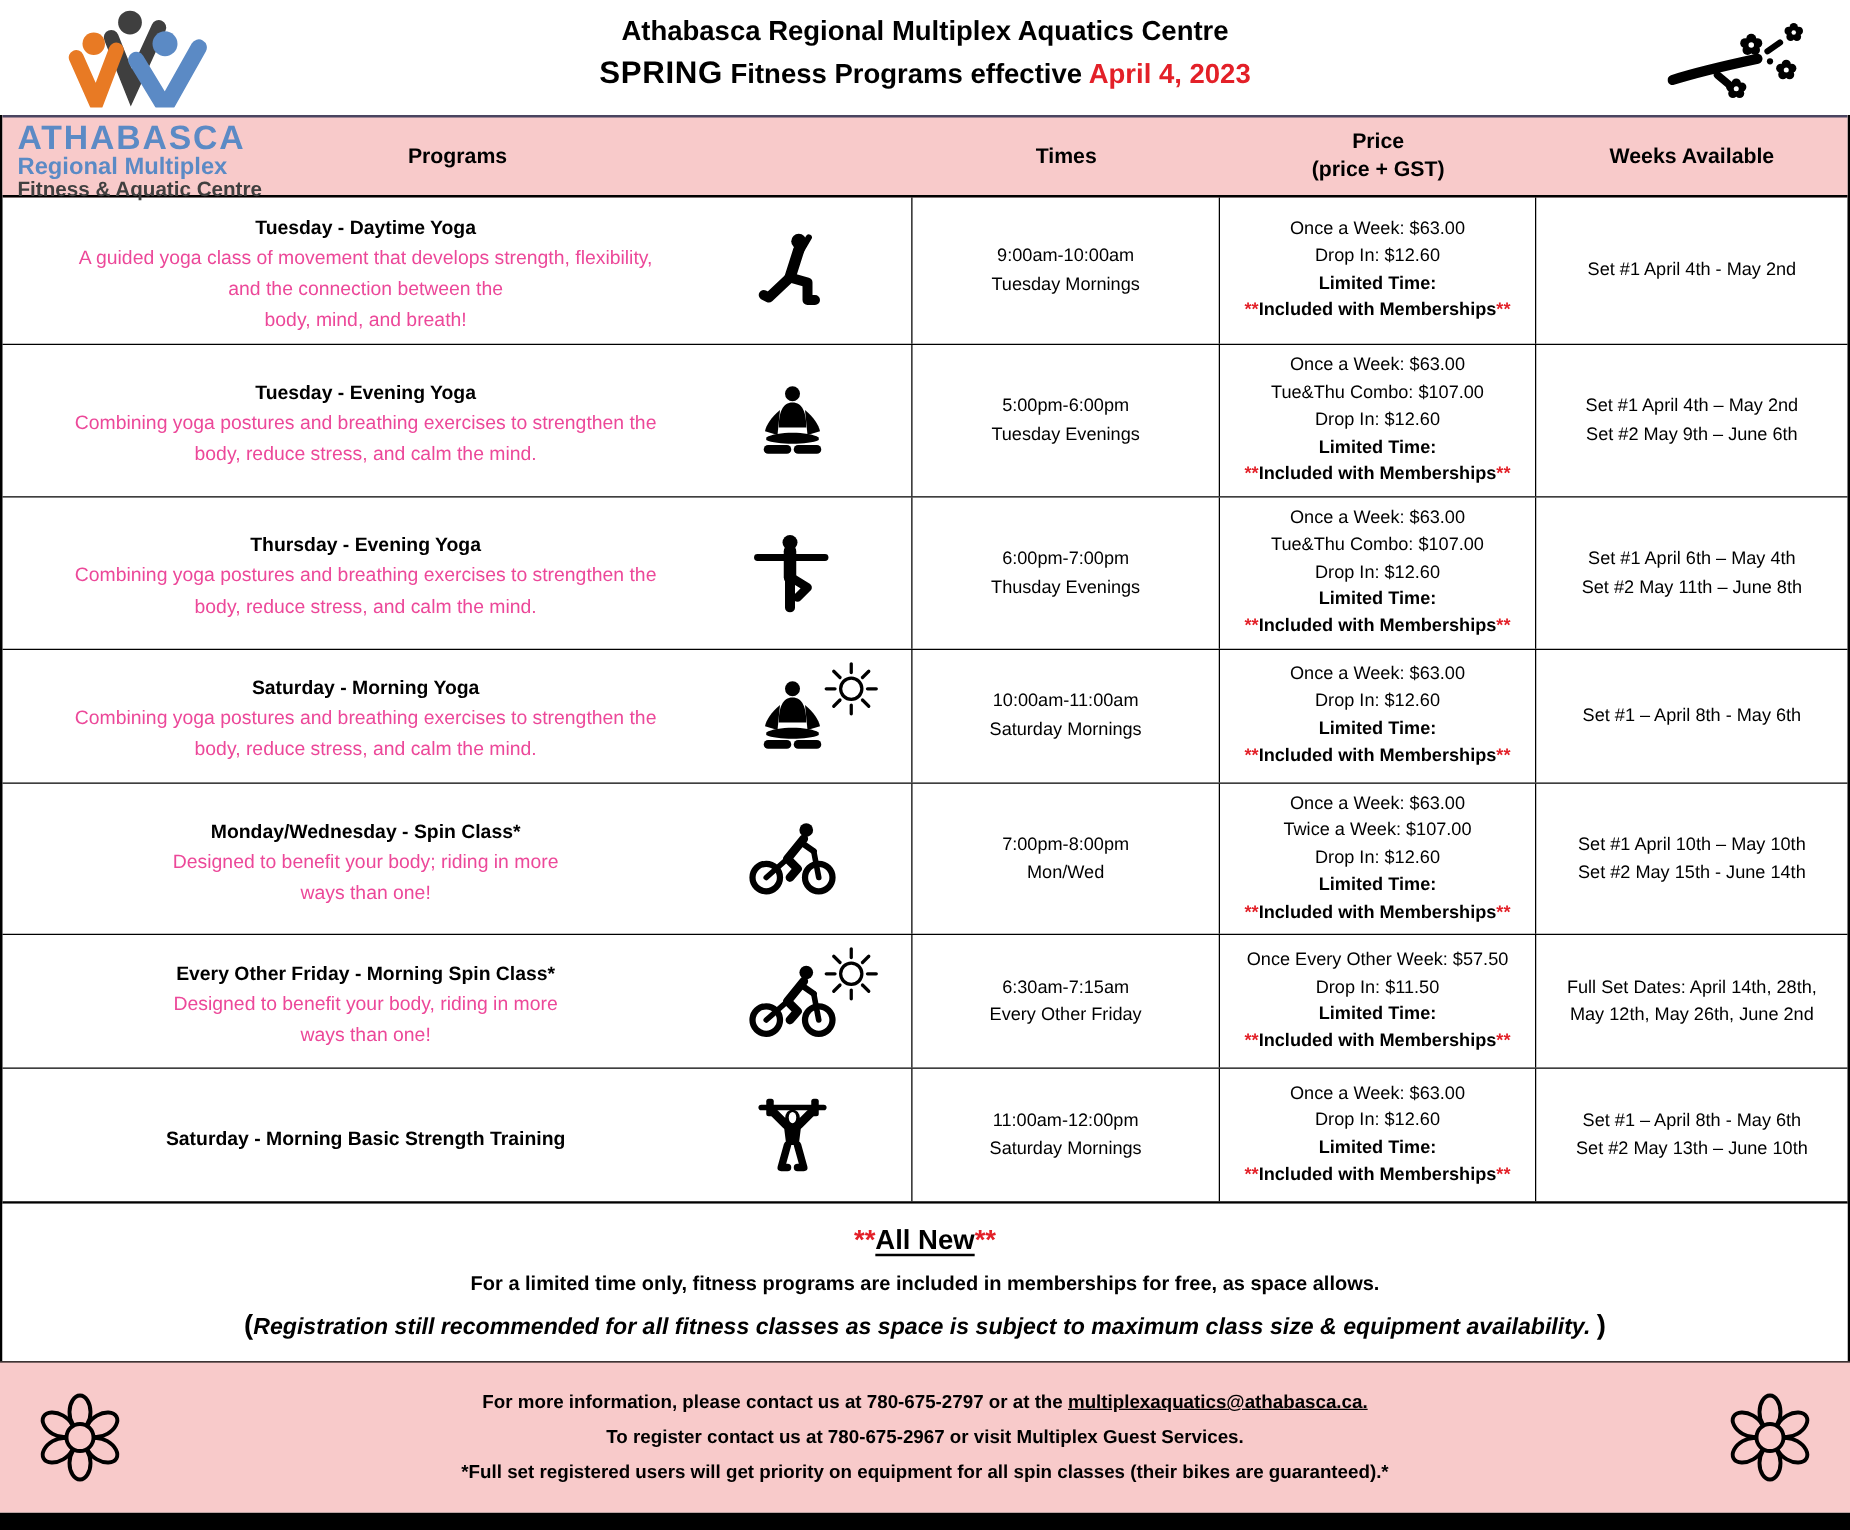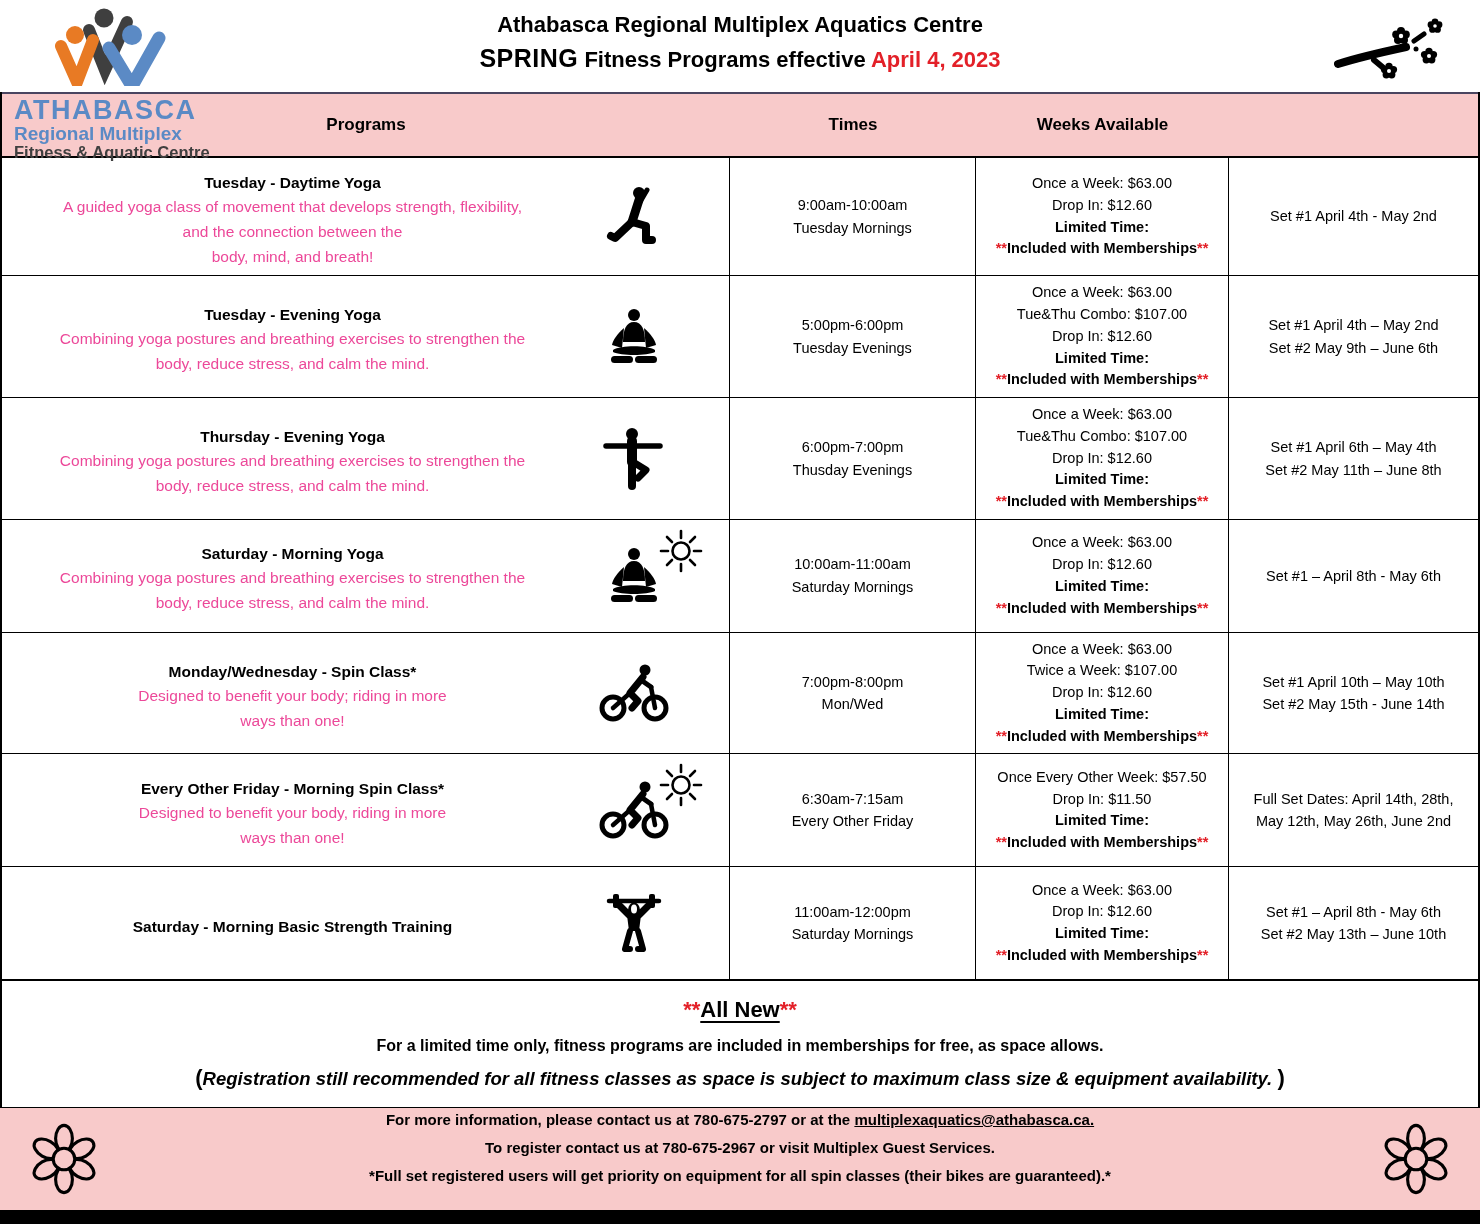--- a/index.html
+++ b/index.html
@@ -46,22 +46,22 @@
   .price-line.b { font-weight:bold; }
   .stars { color:var(--red,#e32028); font-weight:bold; }
   
   .all-new { flex:0 0 auto; height:126px; background:#fff; text-align:center; padding-top:16px; }
   .all-new-head { font-size:22px; font-weight:bold; }
   .all-new-head .label { text-decoration:underline; text-underline-offset:4px; text-decoration-thickness:2px; color:#000; }
   .all-new-line1 { font-size:16px; font-weight:bold; margin-top:14px; color:#000; }
   .all-new-line2 { font-size:18.5px; font-weight:bold; font-style:italic; margin-top:10px; color:#000; }
   .all-new-line2 .paren { font-style:normal; font-size:22px; font-weight:bold; }
   
-  .footer { flex:0 0 auto; height:103px; background:var(--pink,#f8caca); position:relative; border-top:1px solid #000;
-            display:flex; flex-direction:column; text-align:center; gap:4px; }
+  .footer { flex:0 0 auto; height:121px; background:var(--pink,#f8caca); position:relative; border-top:1px solid #000;
+            display:flex; flex-direction:column; justify-content:center; text-align:center; gap:4px; }
   .footer-line { font-size:15px; font-weight:bold; color:#000; line-height:1.6; }
   .footer-link { text-decoration:underline; }
   .corner-flower { position:absolute; top:50%; transform:translateY(-50%); }
   .corner-flower.left { left:28px; }
   .corner-flower.right { right:28px; }
   .bottom-bar { flex:0 0 auto; height:14px; background:#000; }
 </style>
 </head>
 <body>
 
@@ -124,20 +124,24 @@
           <circle cx="0" cy="0" r="2" fill="#fff"></circle>
         </g>
       <circle cx="82" cy="35" r="2.5"></circle>
     </svg>
   </div>
 
   <div class="table-wrap">
     <div class="thead">
       <div class="th">Programs</div>
       <div class="th">Times</div>
+      <div class="th">
+        <div>Price</div>
+        <div>(price + GST)</div>
+      </div>
       <div class="th">Weeks Available</div>
     </div>
     <div class="tbody">
   <div class="trow">
     <div class="cell programs-cell">
       <div class="prog-text">
         <div class="prog-title">Tuesday - Daytime Yoga</div>
         <div class="prog-desc">
                 <div class="desc-line">A guided yoga class of movement that develops strength, flexibility,</div>
                 <div class="desc-line">and the connection between the</div>

